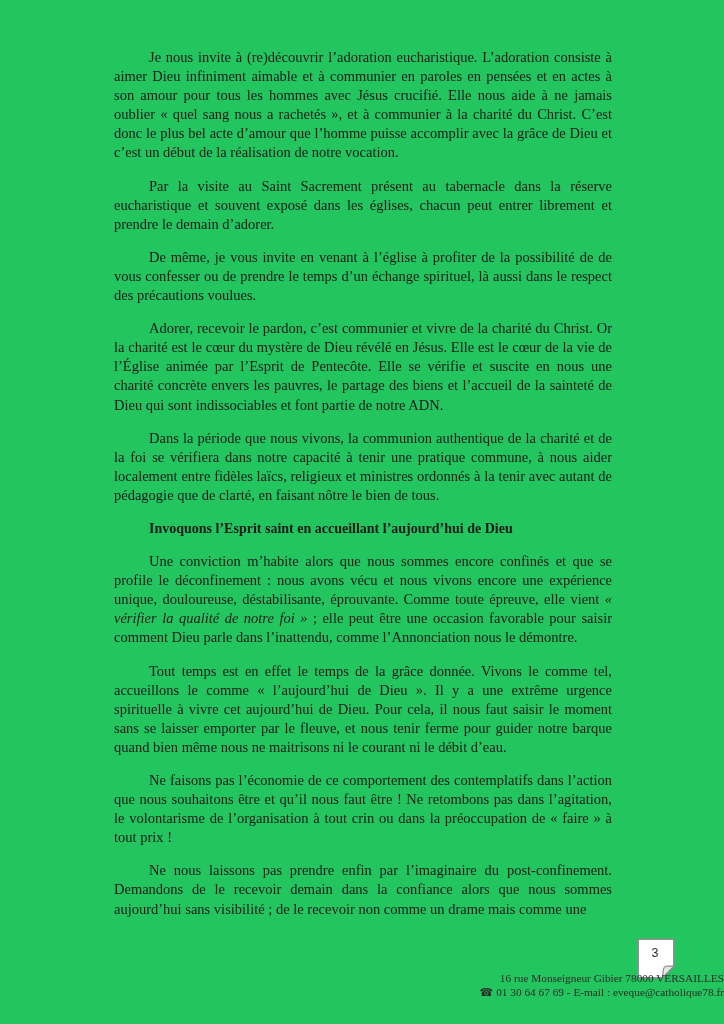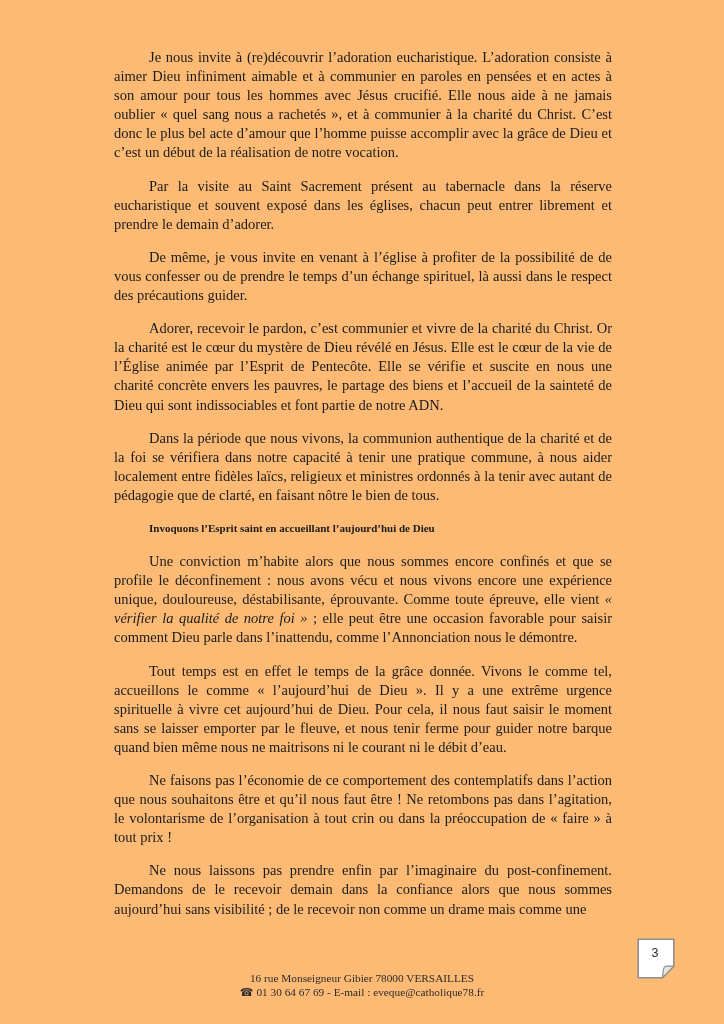--- a/index.html
+++ b/index.html
@@ -12,40 +12,40 @@
     width: 724px;
     height: 1024px;
     position: relative;
     font-family: "Liberation Serif", serif;
     color: #1b1b1b;
     overflow: hidden;
   }
   .page {
     position: absolute;
     inset: 0;
-    background: #fdba74;
+    background: #22c55e;
   }
   .body-text {
     position: absolute;
     left: 114px;
     top: 48px;
     width: 498px;
     font-size: 14.5px;
     line-height: 19.1px;
     text-align: justify;
   }
   .para {
     margin: 0 0 14px 0;
     text-indent: 35px;
   }
   .para.last {
     margin-bottom: 3px;
   }
   .heading {
-    font-size: 11px;
+    font-size: 14px;
     line-height: 19.1px;
     font-weight: bold;
     margin: 0 0 14px 0;
     text-indent: 35px;
     text-align: left;
   }
   .quote-italic {
     font-style: italic;
   }
   .page-badge {
@@ -68,40 +68,40 @@
     text-align: center;
     font-family: "Liberation Sans", sans-serif;
     font-size: 12.5px;
     color: #2a2a2a;
   }
   .footer {
     position: absolute;
     left: 0;
     top: 971px;
     width: 724px;
-    text-align: center;
+    text-align: right;
     font-size: 11.3px;
     line-height: 14px;
     color: #2b2b2b;
   }
   .phone-icon {
     font-family: "DejaVu Sans", sans-serif;
     font-size: 11px;
     margin-right: 3px;
   }
 </style>
 </head>
 <body>
 
 <div class="page">
 
   <main class="body-text">
     <p class="para">Je nous invite à (re)découvrir l’adoration eucharistique. L’adoration consiste à aimer Dieu infiniment aimable et à communier en paroles en pensées et en actes à son amour pour tous les hommes avec Jésus crucifié. Elle nous aide à ne jamais oublier « quel sang nous a rachetés », et à communier à la charité du Christ. C’est donc le plus bel acte d’amour que l’homme puisse accomplir avec la grâce de Dieu et c’est un début de la réalisation de notre vocation.</p>
     <p class="para">Par la visite au Saint Sacrement présent au tabernacle dans la réserve eucharistique et souvent exposé dans les églises, chacun peut entrer librement et prendre le demain d’adorer.</p>
-    <p class="para">De même, je vous invite en venant à l’église à profiter de la possibilité de de vous confesser ou de prendre le temps d’un échange spirituel, là aussi dans le respect des précautions guider.</p>
+    <p class="para">De même, je vous invite en venant à l’église à profiter de la possibilité de de vous confesser ou de prendre le temps d’un échange spirituel, là aussi dans le respect des précautions voulues.</p>
     <p class="para">Adorer, recevoir le pardon, c’est communier et vivre de la charité du Christ. Or la charité est le cœur du mystère de Dieu révélé en Jésus. Elle est le cœur de la vie de l’Église animée par l’Esprit de Pentecôte. Elle se vérifie et suscite en nous une charité concrète envers les pauvres, le partage des biens et l’accueil de la sainteté de Dieu qui sont indissociables et font partie de notre ADN.</p>
     <p class="para">Dans la période que nous vivons, la communion authentique de la charité et de la foi se vérifiera dans notre capacité à tenir une pratique commune, à nous aider localement entre fidèles laïcs, religieux et ministres ordonnés à la tenir avec autant de pédagogie que de clarté, en faisant nôtre le bien de tous.</p>
 
     <h2 class="heading">Invoquons l’Esprit saint en accueillant l’aujourd’hui de Dieu</h2>
 
     <p class="para"><span>Une conviction m’habite alors que nous sommes encore confinés et que se profile le déconfinement : nous avons vécu et nous vivons encore une expérience unique, douloureuse, déstabilisante, éprouvante. Comme toute épreuve, elle vient </span><em class="quote-italic">« vérifier la qualité de notre foi »</em><span> ; elle peut être une occasion favorable pour saisir comment Dieu parle dans l’inattendu, comme l’Annonciation nous le démontre.</span></p>
 
     <p class="para">Tout temps est en effet le temps de la grâce donnée. Vivons le comme tel, accueillons le comme « l’aujourd’hui de Dieu ». Il y a une extrême urgence spirituelle à vivre cet aujourd’hui de Dieu. Pour cela, il nous faut saisir le moment sans se laisser emporter par le fleuve, et nous tenir ferme pour guider notre barque quand bien même nous ne maitrisons ni le courant ni le débit d’eau.</p>
     <p class="para">Ne faisons pas l’économie de ce comportement des contemplatifs dans l’action que nous souhaitons être et qu’il nous faut être ! Ne retombons pas dans l’agitation, le volontarisme de l’organisation à tout crin ou dans la préoccupation de « faire » à tout prix !</p>
     <p class="para last">Ne nous laissons pas prendre enfin par l’imaginaire du post-confinement. Demandons de le recevoir demain dans la confiance alors que nous sommes aujourd’hui sans visibilité ; de le recevoir non comme un drame mais comme une</p>

